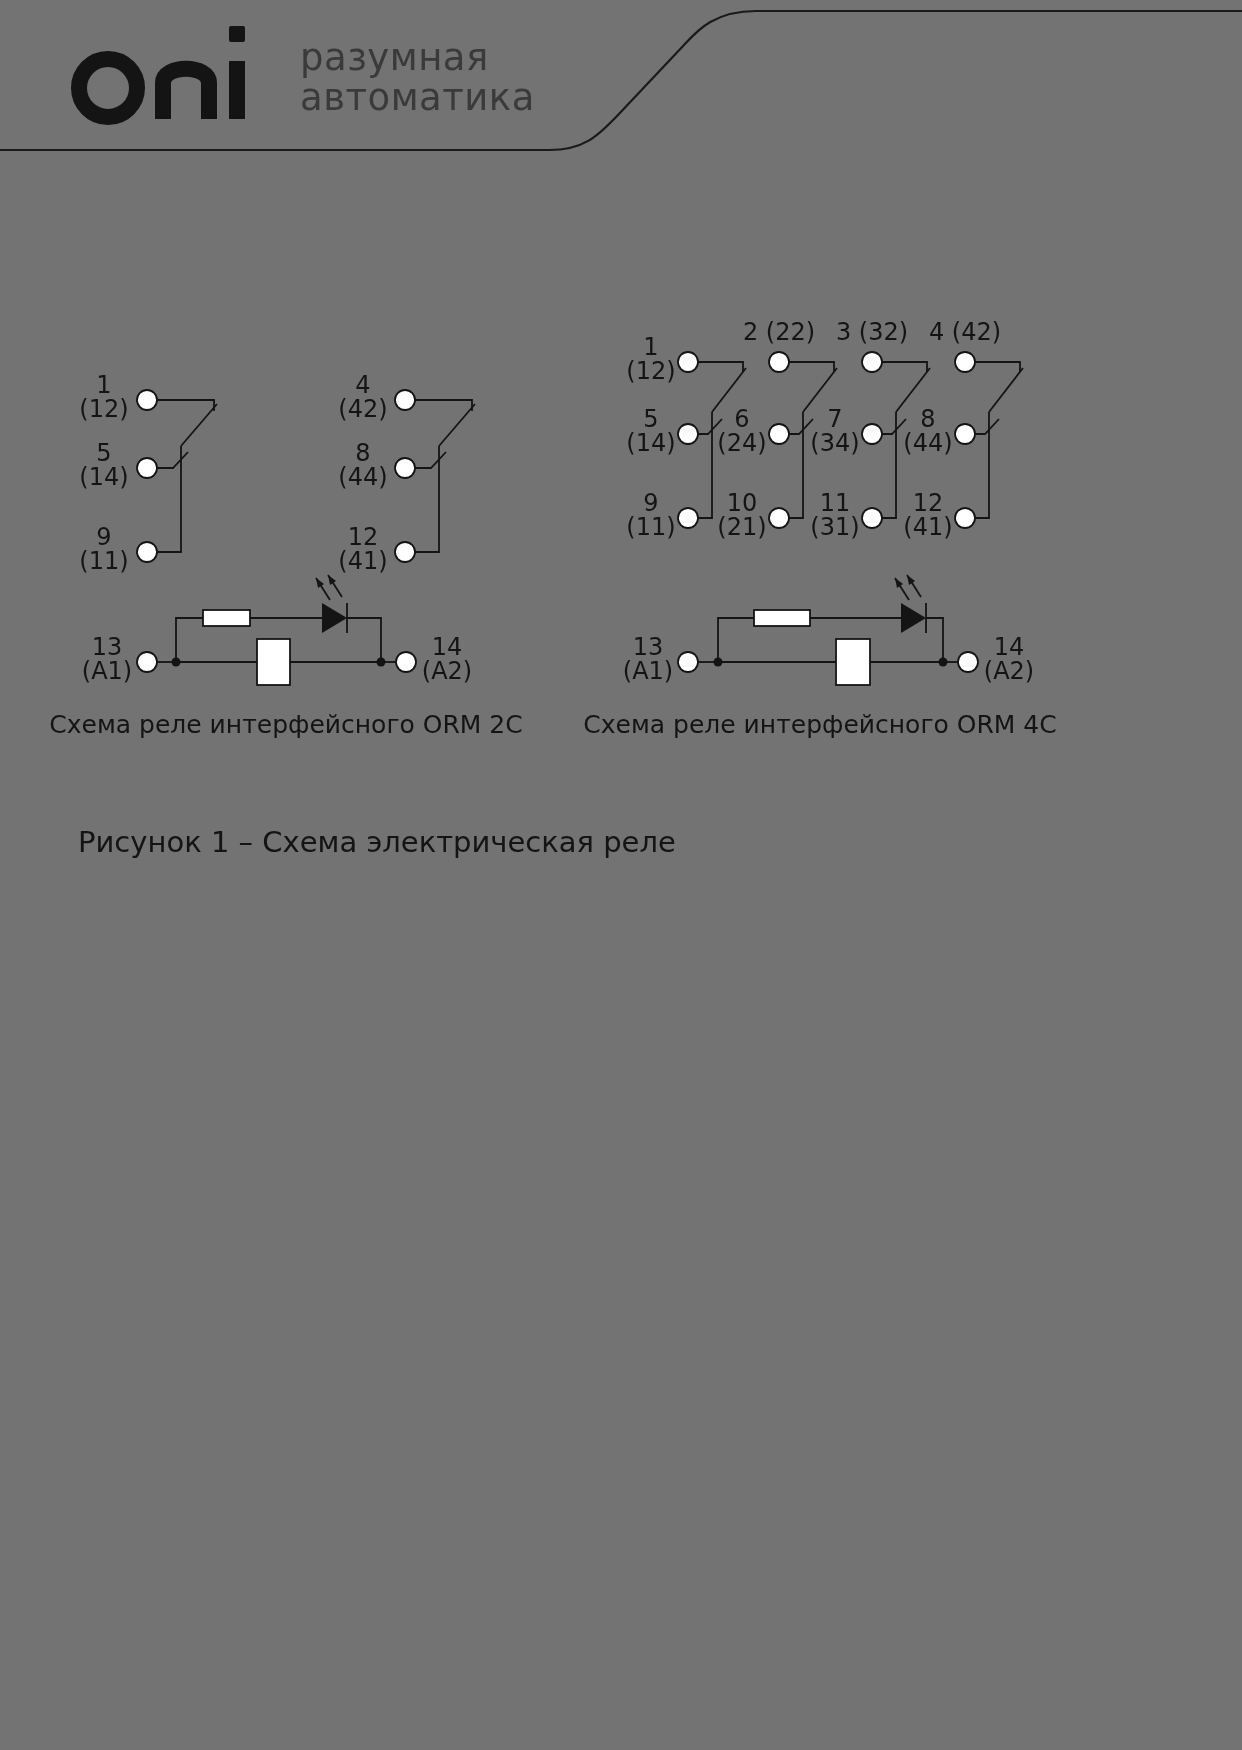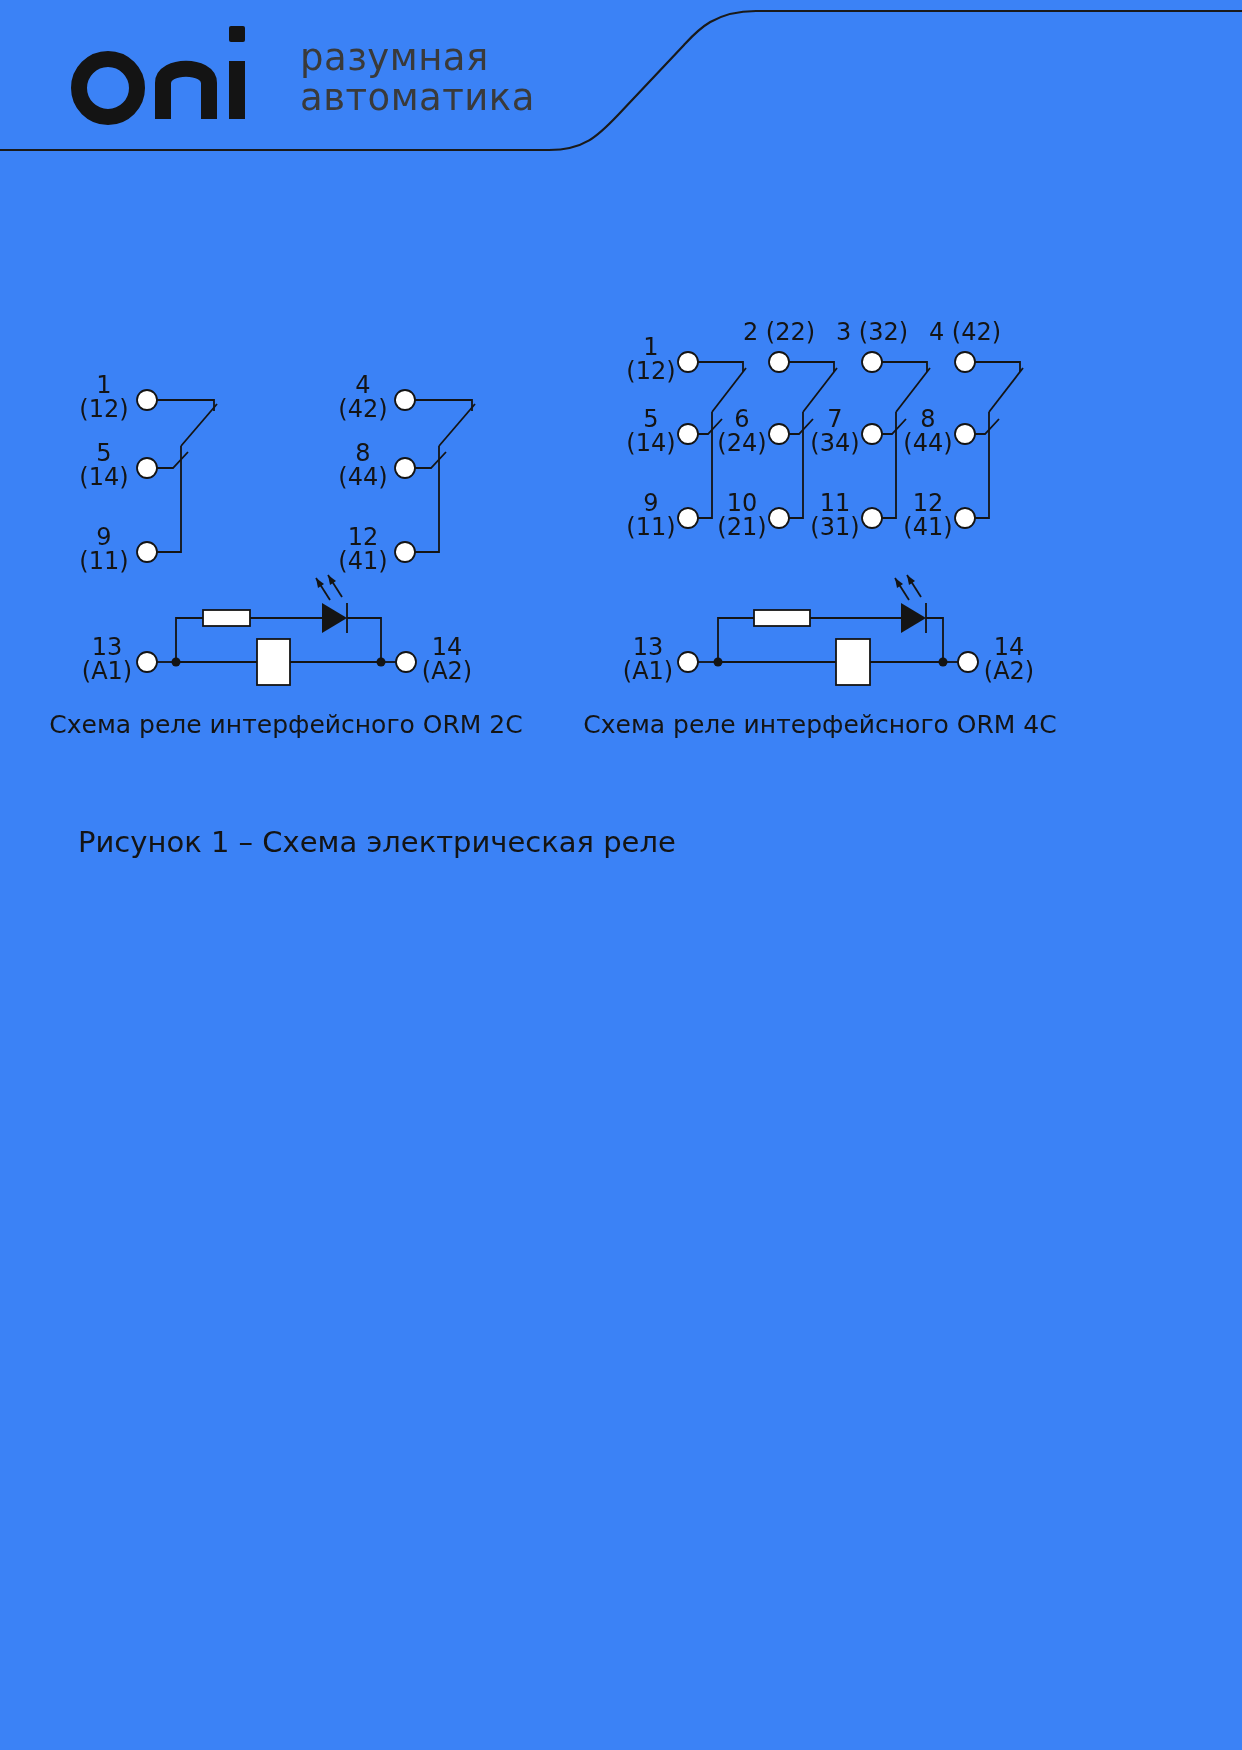--- a/index.html
+++ b/index.html
@@ -1,20 +1,20 @@
 <!DOCTYPE html>
 <html><head>
 <meta charset="utf-8">
 <style>
   html,body{margin:0;padding:0;background:#ffffff;}
   .page{
     position:relative;
     width:1242px;
     height:1750px;
-    background:#3b82f6;
+    background:#737373;
     font-family:"DejaVu Sans", sans-serif;
     overflow:hidden;
   }
   svg{position:absolute;top:0;left:0;}
   svg text{font-family:"DejaVu Sans", sans-serif; fill:#141414;}
   .wire{fill:none;stroke:#141414;stroke-width:1.8;stroke-linecap:butt;stroke-linejoin:miter;}
   .term{fill:#ffffff;stroke:#141414;stroke-width:1.8;}
   .comp{fill:#ffffff;stroke:#141414;stroke-width:1.8;}
   .dot{fill:#141414;stroke:none;}
   .solid{fill:#141414;stroke:none;}

